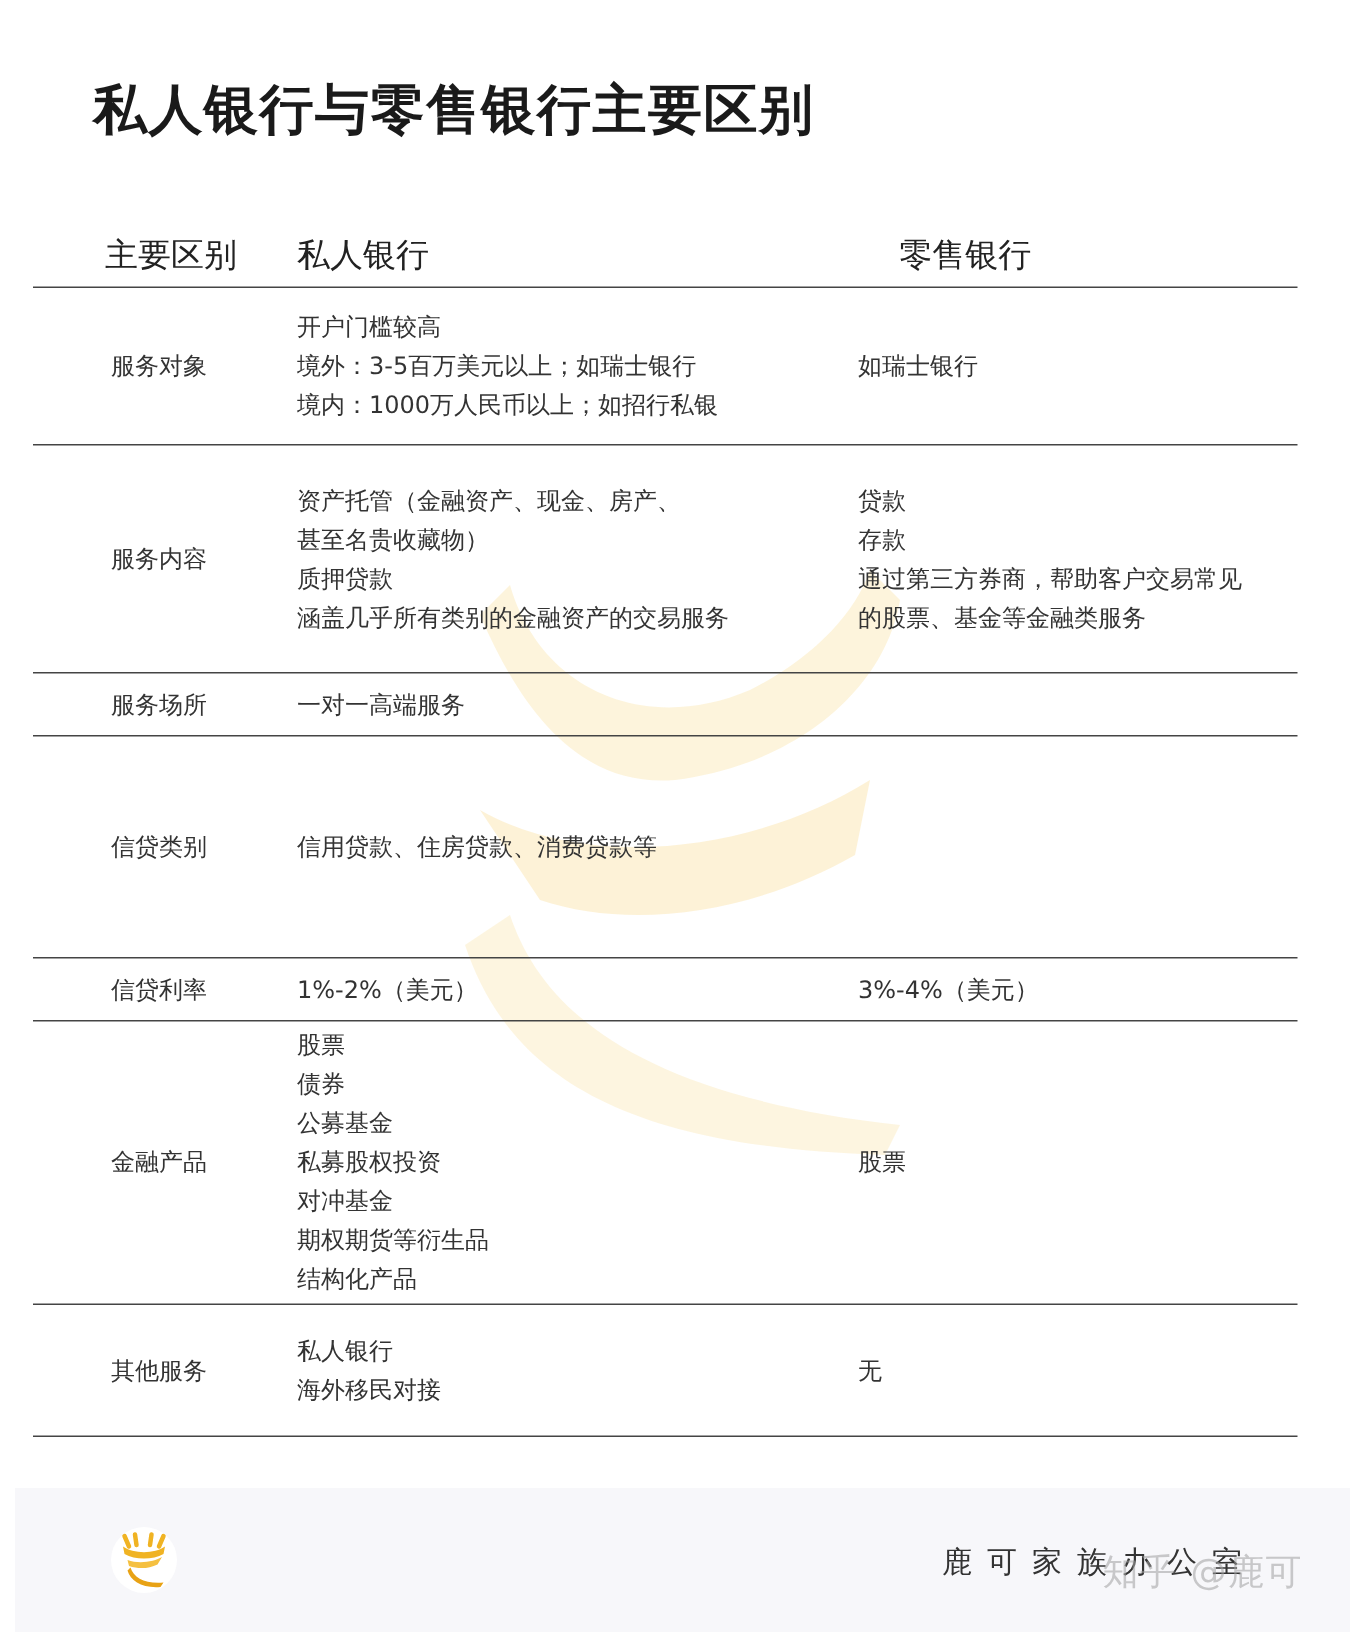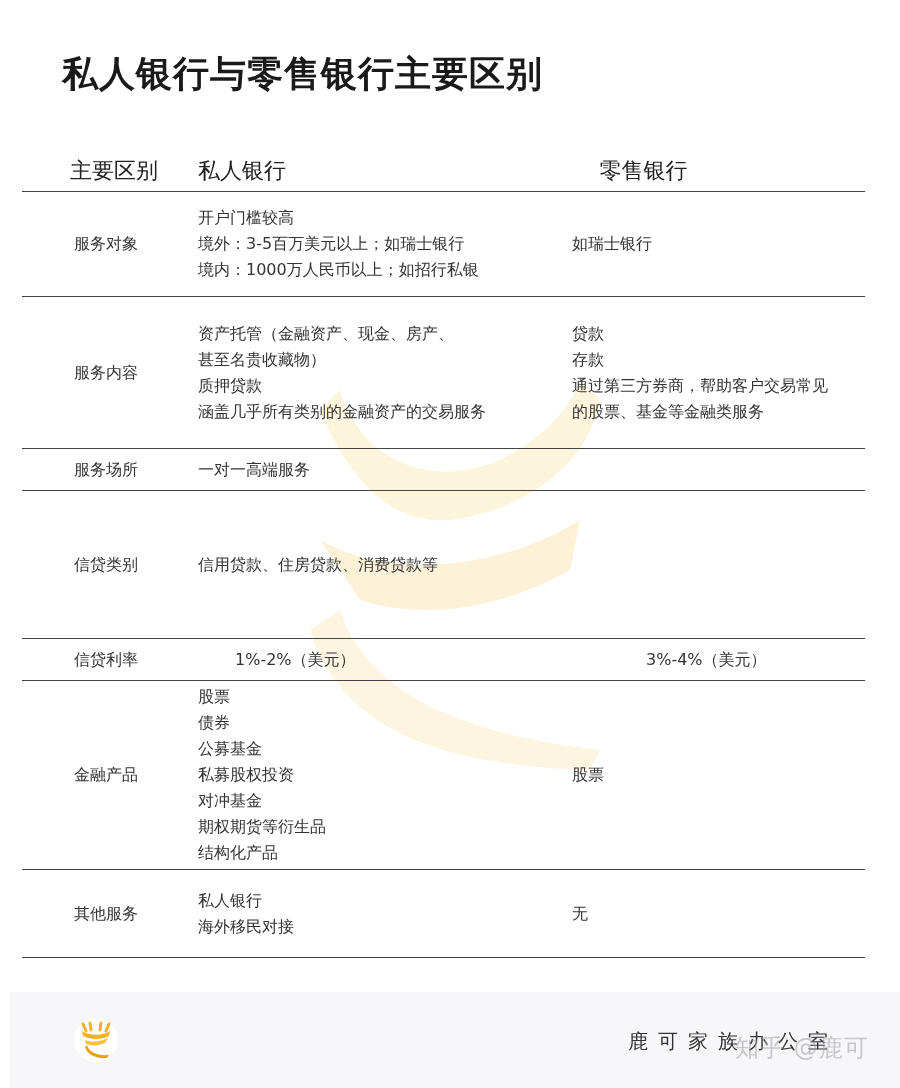--- a/index.html
+++ b/index.html
@@ -30,21 +30,21 @@
     .c3 { flex: 1; }
     .header .c1 { padding-left: 48px; }
     .header .c2 { padding-right: 40px; }
     .header .c3 { text-align: center; padding-right: 150px; }
     .lines .line { display: block; white-space: nowrap; }
 
     .r1 { height: 105px; }
     .r2 { height: 152px; }
     .r3 { height: 42px; }
     .r4 { height: 148px; }
-    .r5 { height: 42px; gap: 37px; }
+    .r5 { height: 42px; }
     .r6 { height: 189px; }
     .r7 { height: 88px; }
 
     .footer {
       position: absolute; left: 10px; top: 992px; width: 890px; height: 96px;
       background: #f7f7fa;
     }
     .logo {
       position: absolute; left: 64px; top: 26px; width: 44px; height: 44px;
       border-radius: 50%; background: #ffffff;

